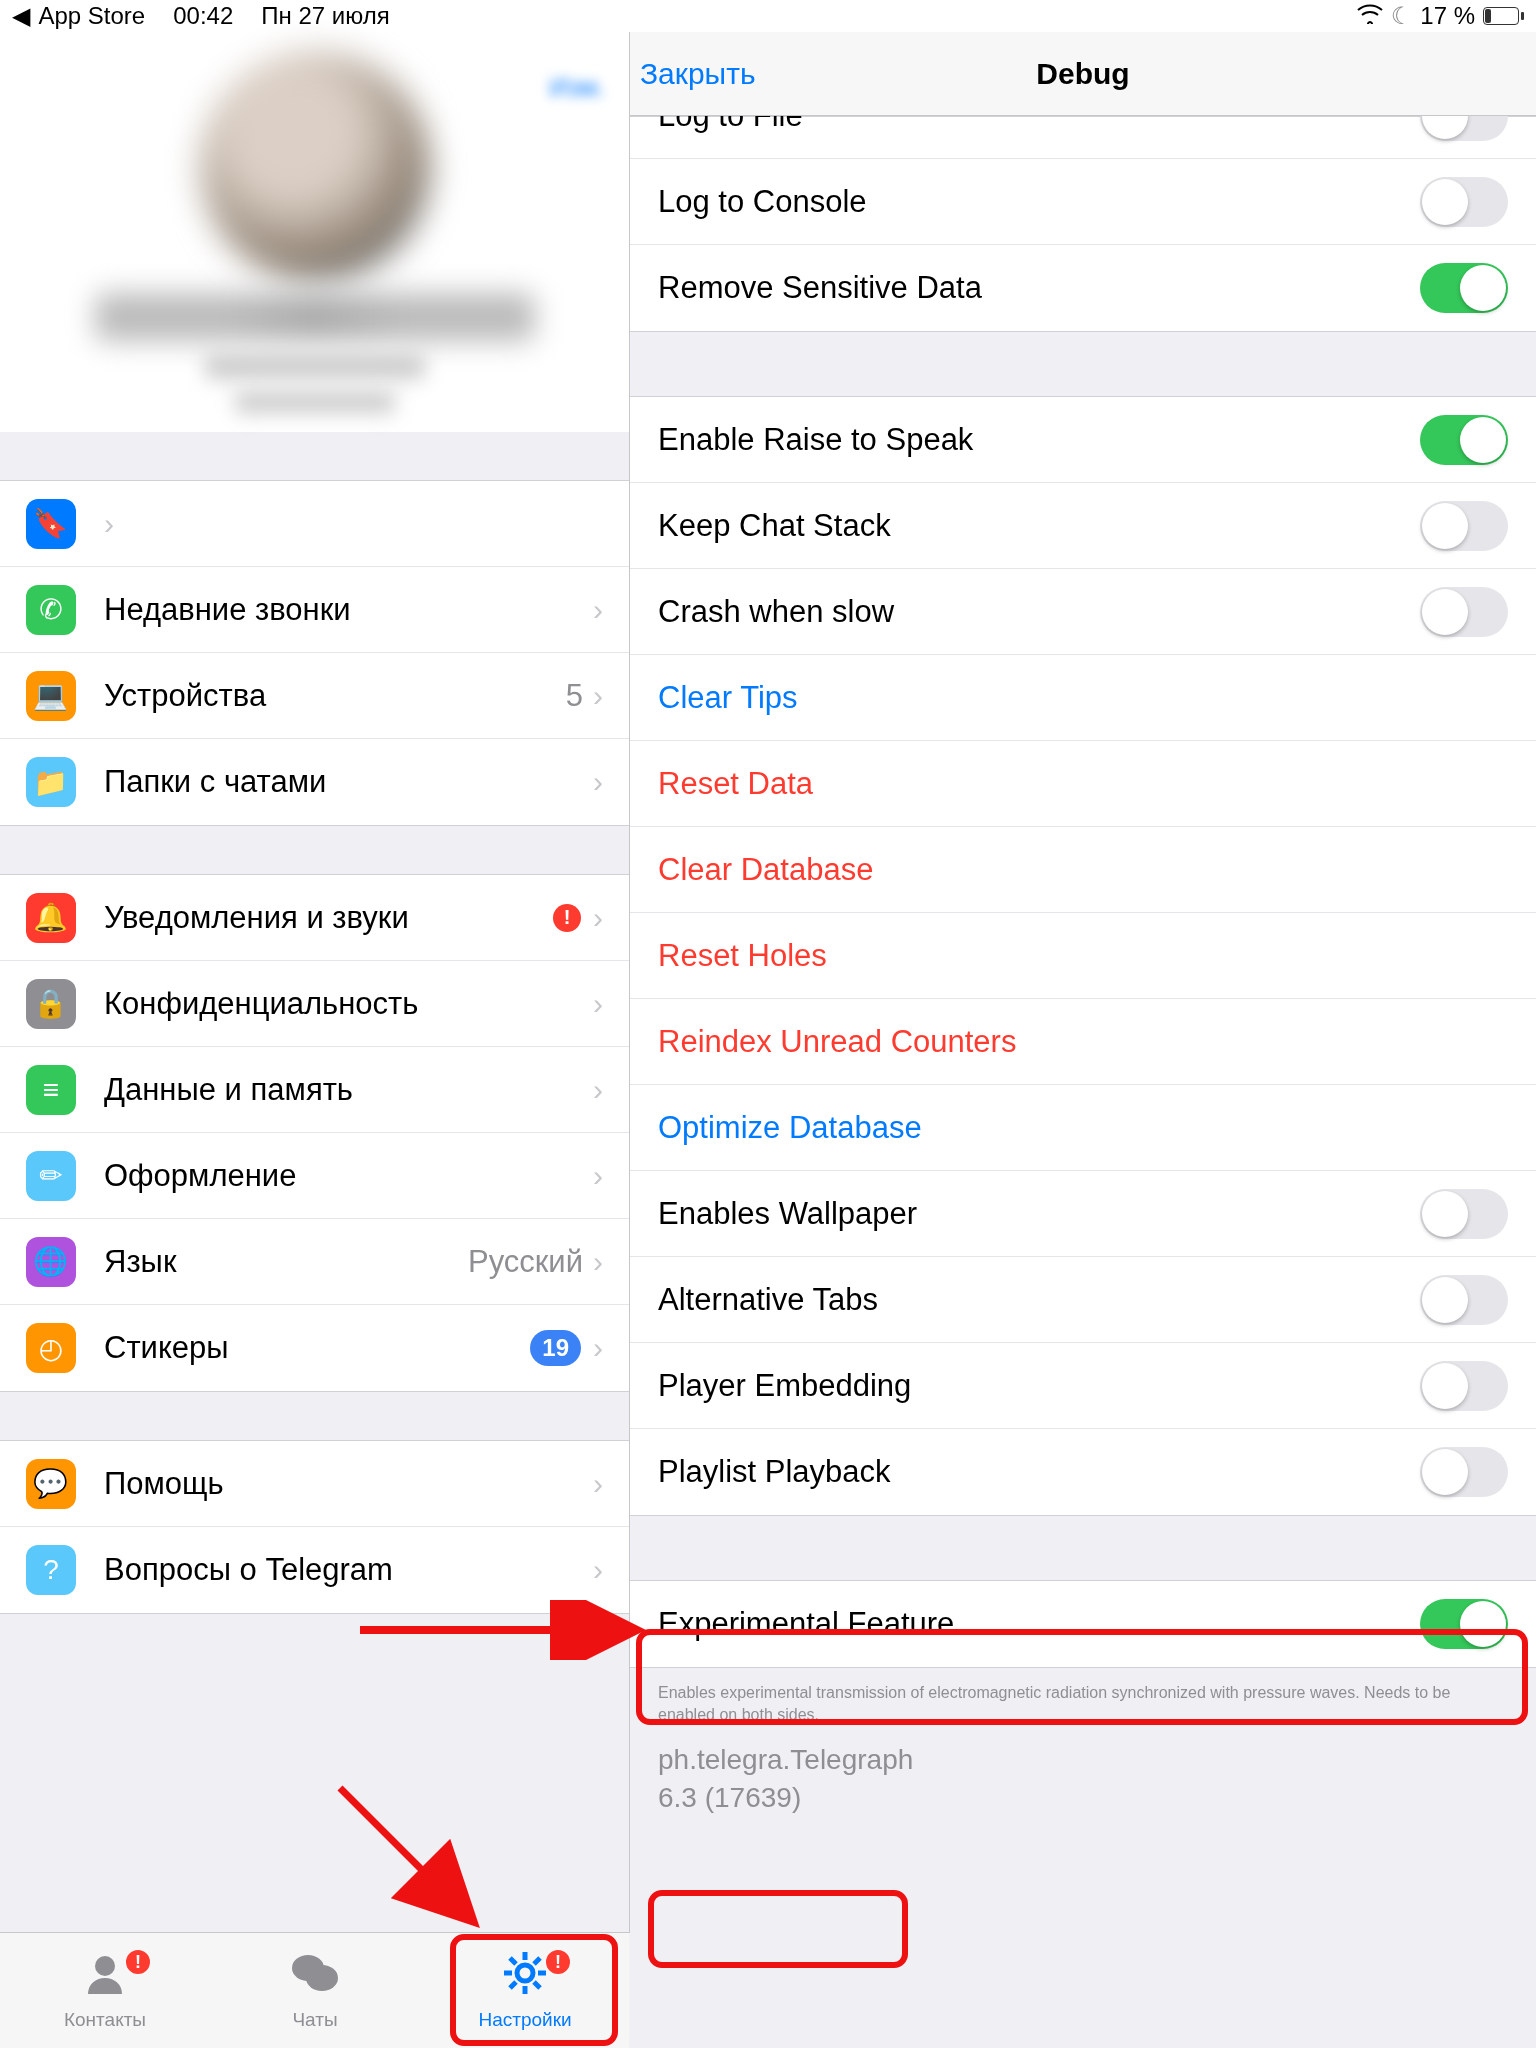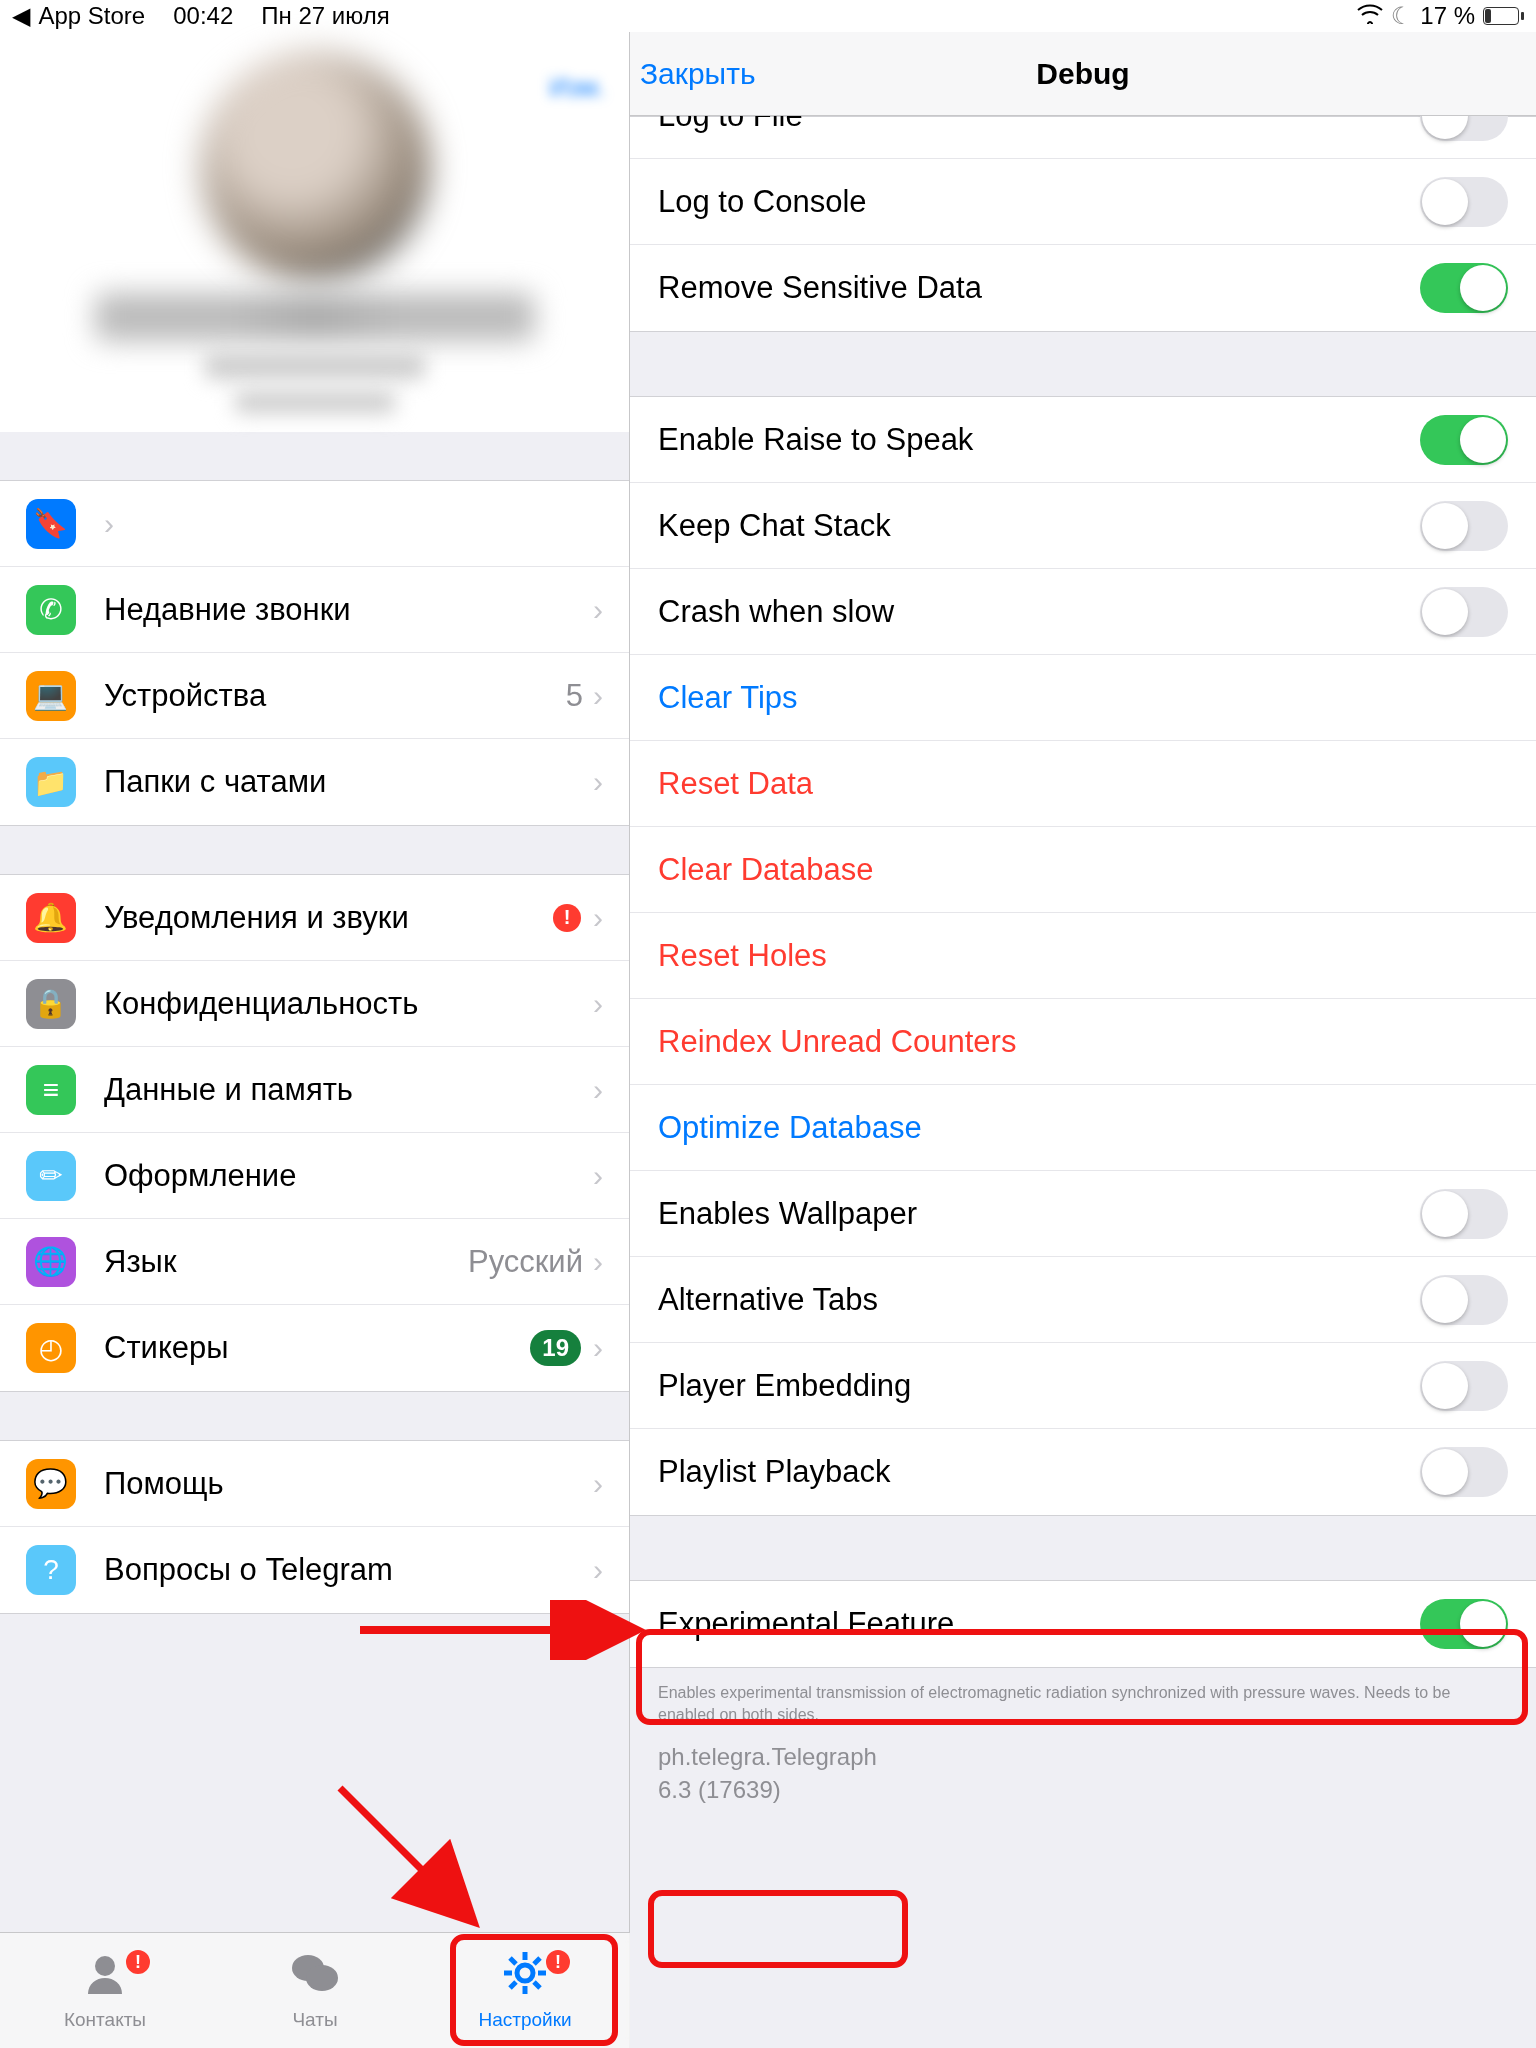--- a/index.html
+++ b/index.html
@@ -31,21 +31,21 @@
   .section-gap { height:48px; }
 
   .group { background:#fff; border-top:1px solid #d1d1d5; border-bottom:1px solid #d1d1d5; }
   .row { display:flex; align-items:center; height:86px; padding: 0 26px; border-bottom:1px solid #e6e6ea; position:relative;}
   .group .row:last-child { border-bottom:none; }
   .row .icon { width:50px; height:50px; border-radius:12px; display:flex; align-items:center; justify-content:center; margin-right:28px; font-size:28px; color:#fff; flex:none;}
   .row .label { font-size:31px; color:#000; flex:1;}
   .row .detail { font-size:31px; color:#8e8e93; margin-right: 10px; }
   .row .chev { color:#c7c7cc; font-size:30px; font-weight:300;}
   .badge-red { width:28px; height:28px; border-radius:50%; background:#ff3b30; color:#fff; font-size:20px; display:flex; align-items:center; justify-content:center; margin-right:12px; font-weight:700;}
-  .badge-blue { min-width:46px; height:36px; padding:0 12px; border-radius:18px; background:#15803d; color:#fff; font-size:24px; display:flex; align-items:center; justify-content:center; margin-right:12px; font-weight:600;}
+  .badge-blue { min-width:46px; height:36px; padding:0 12px; border-radius:18px; background:#3b82f6; color:#fff; font-size:24px; display:flex; align-items:center; justify-content:center; margin-right:12px; font-weight:600;}
 
   
   .right-header { height:84px; background:#f7f7f8; border-bottom:1px solid #c7c7c9; display:flex; align-items:center; justify-content:center; position:relative;}
   .right-header .close { position:absolute; left:10px; color:#007aff; font-size:30px;}
   .right-header .title { font-size:30px; font-weight:700; }
 
   
   .rgroup { background:#fff; border-top:1px solid #d1d1d5; border-bottom:1px solid #d1d1d5;}
   .rrow { display:flex; align-items:center; height:86px; padding: 0 28px; border-bottom:1px solid #e6e6ea; position:relative;}
   .rgroup .rrow:last-child { border-bottom:none; }
@@ -54,21 +54,21 @@
   .rrow.red .rlabel { color:#ff3b30; }
   .rrow.cut { margin-top:-44px; } 
 
   .switch { width:88px; height:50px; border-radius:25px; background:#e5e5ea; position:relative; flex:none; cursor:pointer;}
   .switch .knob { width:46px; height:46px; border-radius:50%; background:#fff; position:absolute; top:2px; left:2px; box-shadow:0 2px 4px rgba(0,0,0,.25);}
   .switch.on { background:#34c759; }
   .switch.on .knob { left:auto; right:2px; }
 
   .rspacer { height:64px; }
   .rfooter-text { font-size:16px; color:#8e8e93; padding: 14px 28px 0 28px; line-height:1.35;}
-  .rver { font-size:24px; color:#8e8e93; padding: 16px 28px; line-height:1.35;}
+  .rver { font-size:28px; color:#8e8e93; padding: 16px 28px; line-height:1.35;}
 
   
   .ann-box { position:absolute; border:6px solid #e11; border-radius:14px; pointer-events:none; z-index:50;}
   .ann-arrow { position:absolute; z-index:50; pointer-events:none; }
 
   
   .tabbar { height:116px; width:630px; position:absolute; bottom:0; left:0; background:#f7f7f8cc; border-top:1px solid #c7c7c9; display:flex; align-items:center; justify-content:space-around; backdrop-filter: blur(6px);}
   .tab { display:flex; flex-direction:column; align-items:center; gap:2px; width:150px; position:relative;}
   .tab .ticon { font-size:46px; color:#8e8e93;}
   .tab .tlabel { font-size:19px; color:#8e8e93;}

